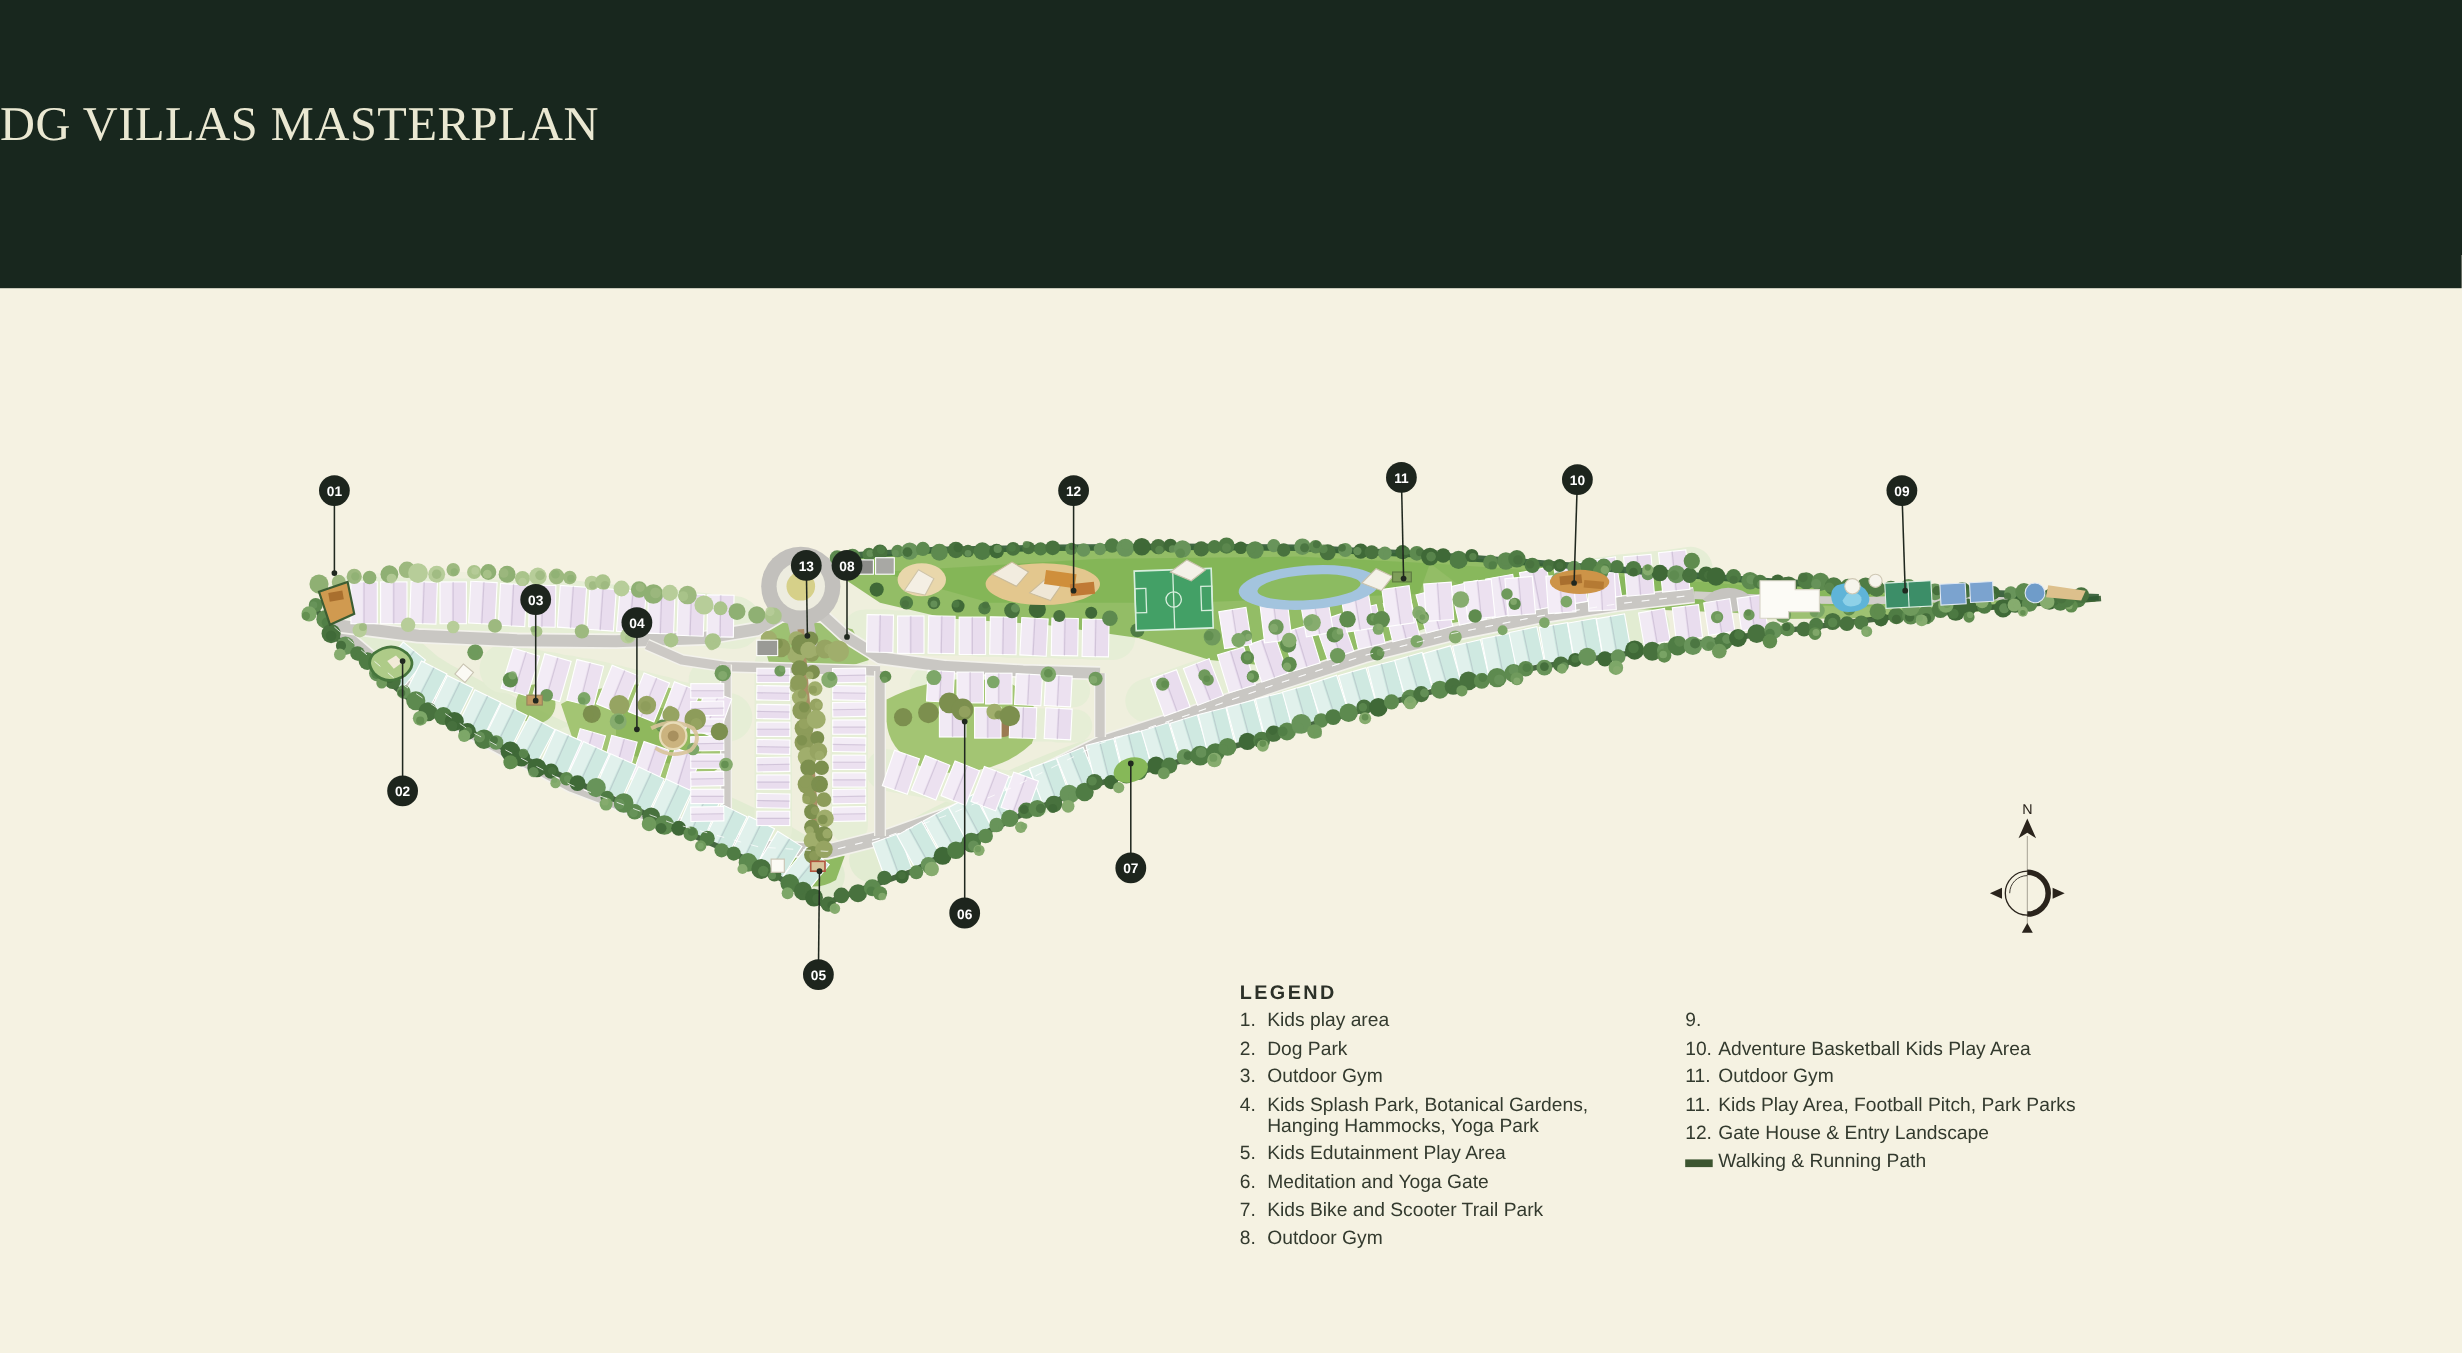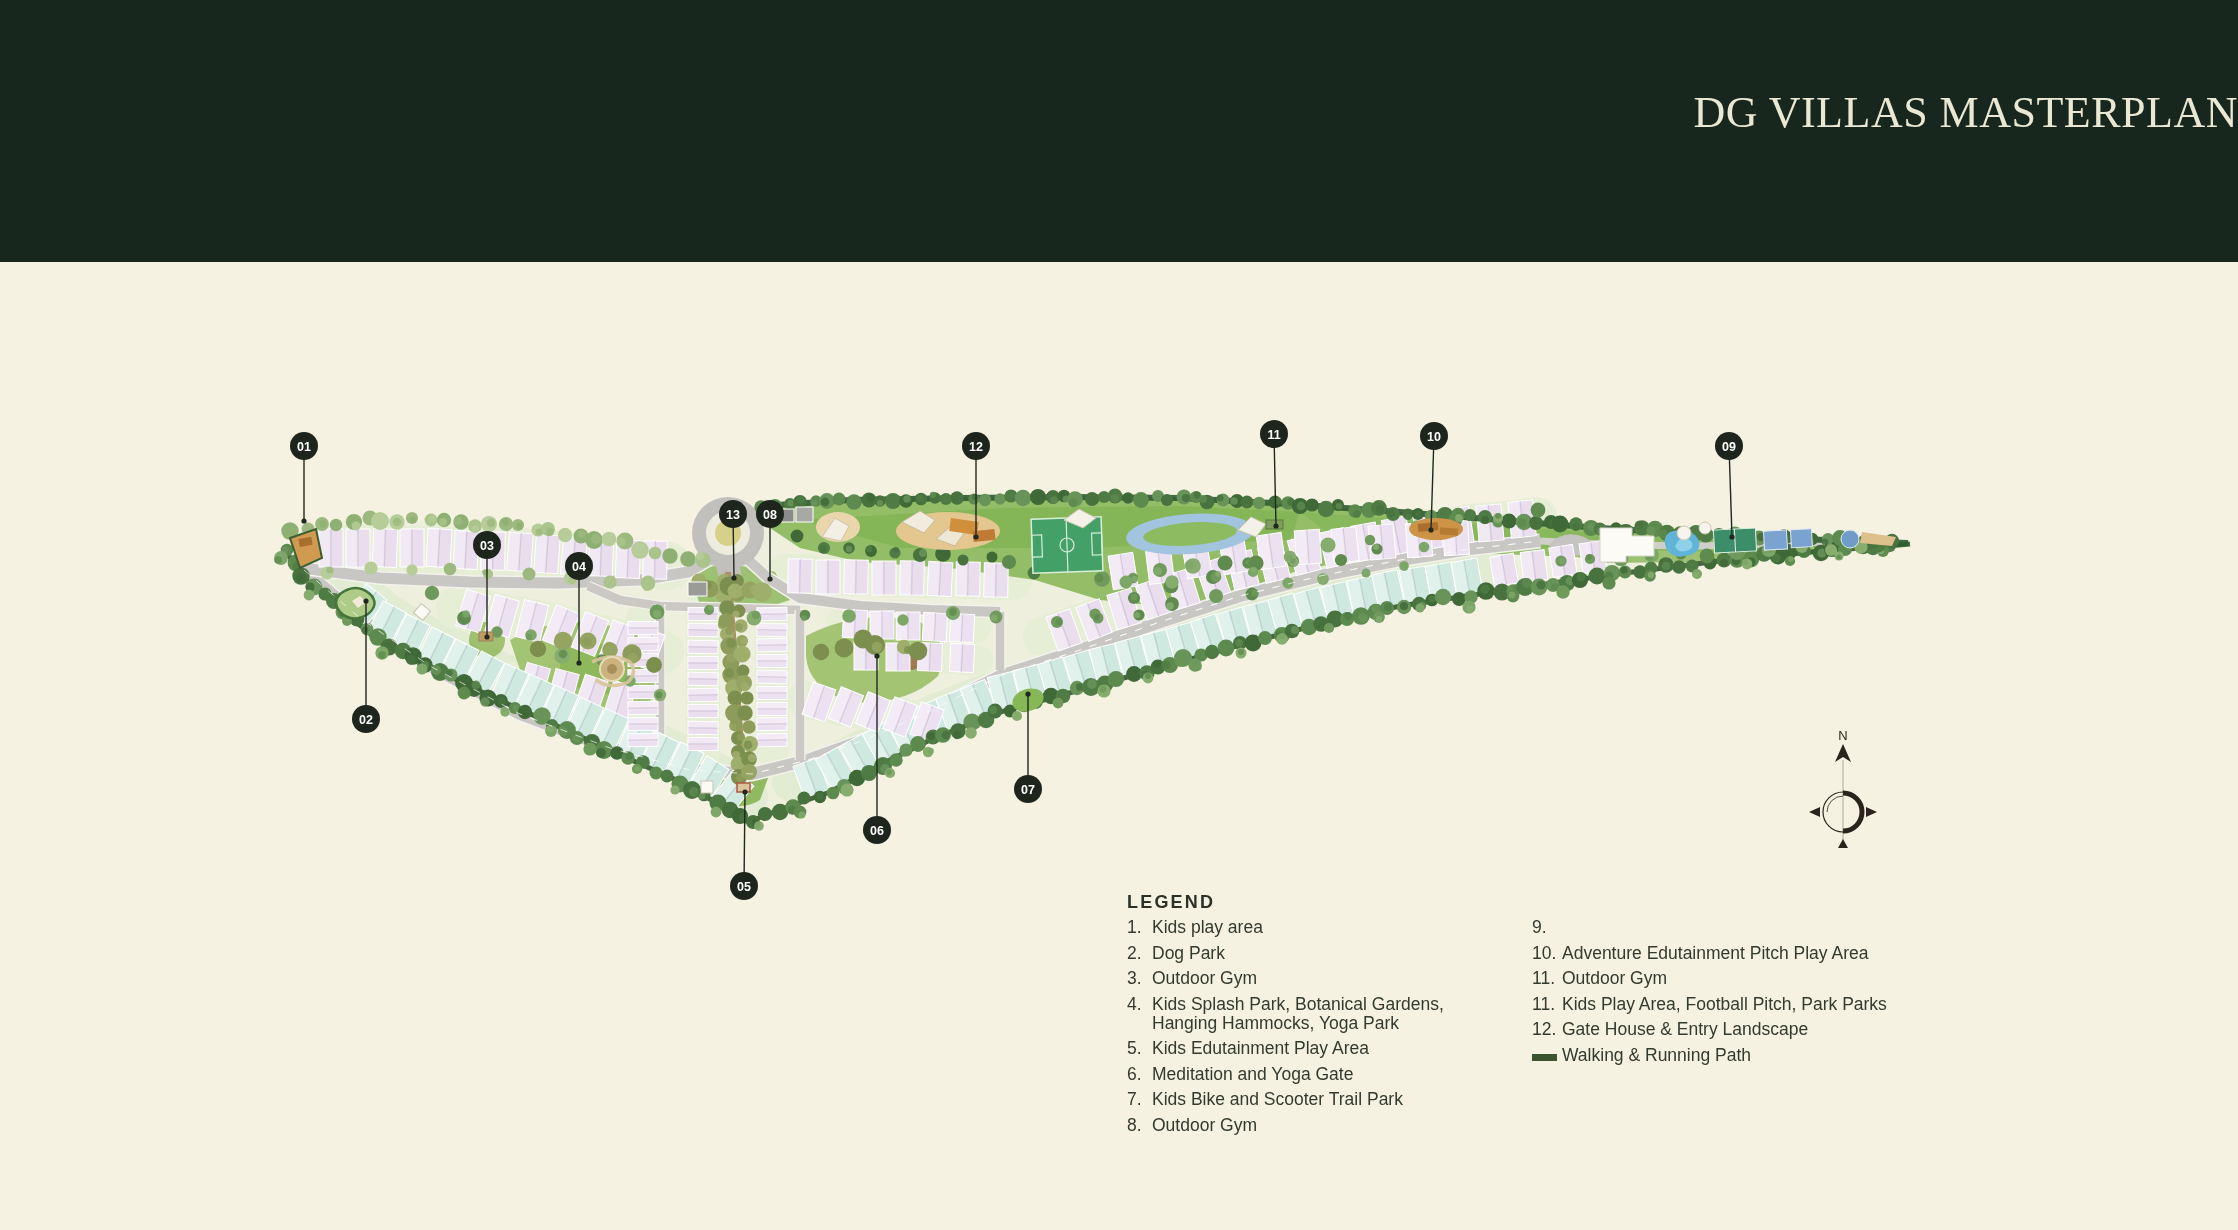--- a/index.html
+++ b/index.html
@@ -1,16 +1,16 @@
 <!DOCTYPE html>
 <html><head><meta charset="utf-8"><style>
 html,body{margin:0;padding:0;width:2238px;height:1230px;background:#f5f2e2;overflow:hidden}
 body{font-family:"Liberation Sans",sans-serif;position:relative}
 .hdr{position:absolute;left:0;top:0;width:2238px;height:262px;background:#18271e}
-.title{position:absolute;left:0;top:91px;width:2238px;text-align:right;font-family:"Liberation Serif",serif;font-size:44px;letter-spacing:0.5px;color:#eae8d2;font-weight:400;line-height:1}
+.title{position:absolute;left:0;top:91px;width:2238px;text-align:left;font-family:"Liberation Serif",serif;font-size:44px;letter-spacing:0.5px;color:#eae8d2;font-weight:400;line-height:1}
 .lhead{position:absolute;left:1127px;top:892px;font-size:18px;font-weight:bold;letter-spacing:2.2px;color:#2c3128}
 .lcol{position:absolute;top:918px;color:#333a2e;font-size:17.5px;line-height:18.8px}
 .li{display:flex;margin-bottom:6.8px}
 .ln{flex:none}
 .lt{display:block}
 .sw{display:inline-block;width:25px;height:7px;background:#3c5530;margin-top:6px}
 </style></head><body>
 
 <div class="hdr"></div>
 
@@ -1755,21 +1755,21 @@
       <span class="lt">Outdoor Gym</span>
     </div>
   </div>
 
 <div class="lcol" style="left:1532px">
     <div class="li">
       <span class="ln" style="width:30px">9.</span>
     </div>
 <div class="li">
       <span class="ln" style="width:30px">10.</span>
-      <span class="lt">Adventure Edutainment Pitch Play Area</span>
+      <span class="lt">Adventure Basketball Kids Play Area</span>
     </div>
 <div class="li">
       <span class="ln" style="width:30px">11.</span>
       <span class="lt">Outdoor Gym</span>
     </div>
 <div class="li">
       <span class="ln" style="width:30px">11.</span>
       <span class="lt">Kids Play Area, Football Pitch, Park Parks</span>
     </div>
 <div class="li">

